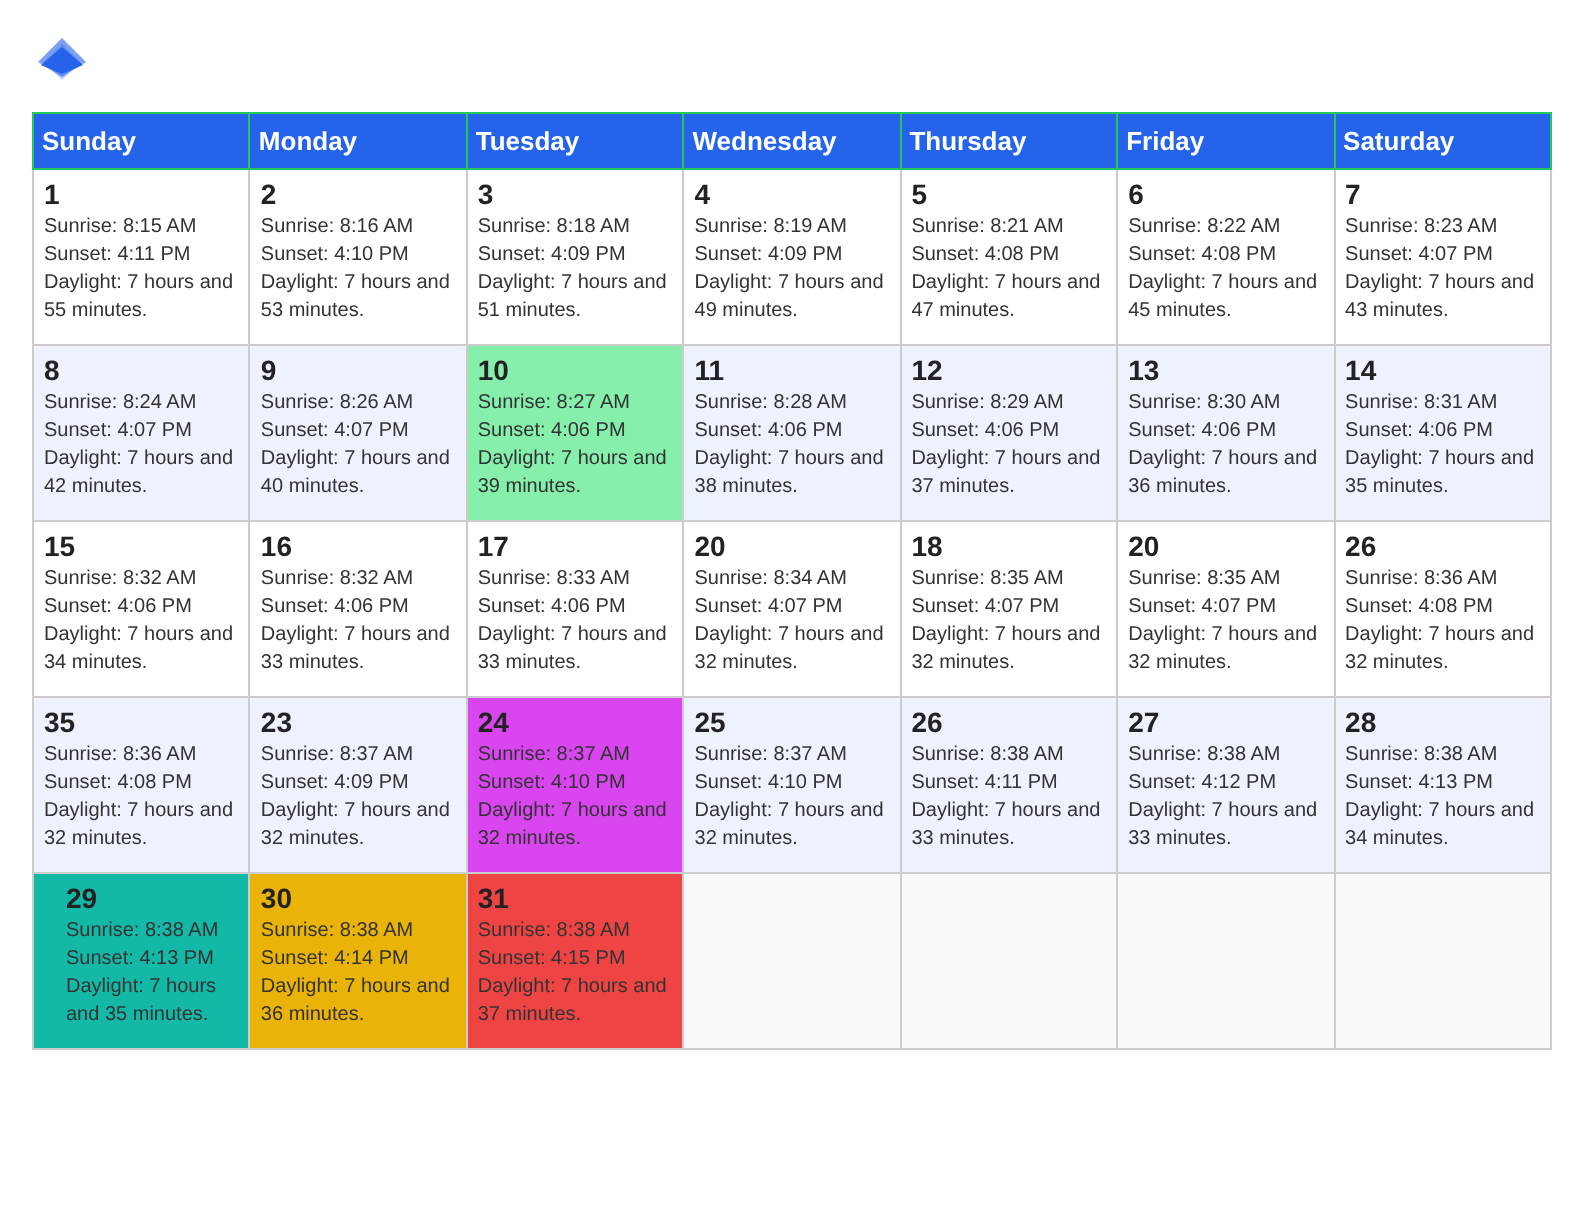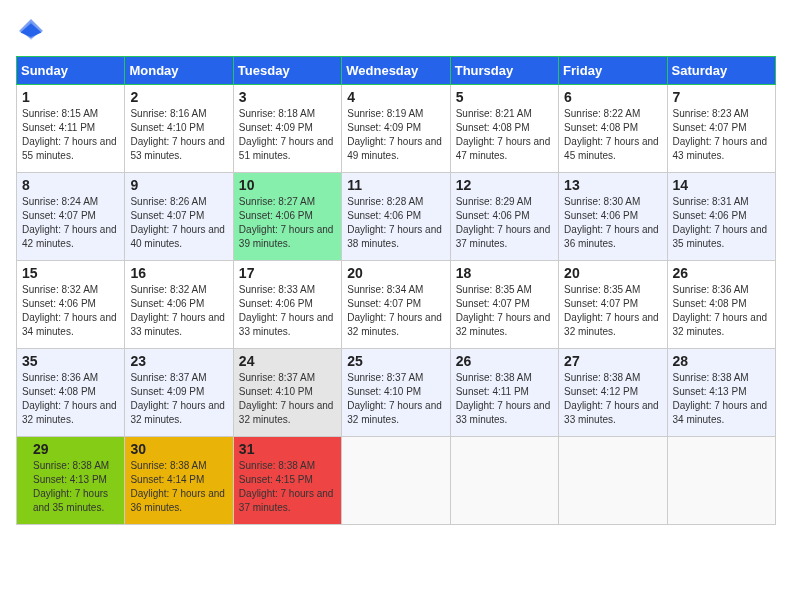--- a/index.html
+++ b/index.html
@@ -145,28 +145,28 @@
         <td><span class="day-number">16</span><span class="day-info">Sunrise: 8:32 AM<br>Sunset: 4:06 PM<br>Daylight: 7 hours and 33 minutes.</span></td>
         <td><span class="day-number">17</span><span class="day-info">Sunrise: 8:33 AM<br>Sunset: 4:06 PM<br>Daylight: 7 hours and 33 minutes.</span></td>
         <td><span class="day-number">20</span><span class="day-info">Sunrise: 8:34 AM<br>Sunset: 4:07 PM<br>Daylight: 7 hours and 32 minutes.</span></td>
         <td><span class="day-number">18</span><span class="day-info">Sunrise: 8:35 AM<br>Sunset: 4:07 PM<br>Daylight: 7 hours and 32 minutes.</span></td>
         <td><span class="day-number">20</span><span class="day-info">Sunrise: 8:35 AM<br>Sunset: 4:07 PM<br>Daylight: 7 hours and 32 minutes.</span></td>
         <td><span class="day-number">26</span><span class="day-info">Sunrise: 8:36 AM<br>Sunset: 4:08 PM<br>Daylight: 7 hours and 32 minutes.</span></td>
       </tr>
       <tr>
         <td style="background: rgb(238, 242, 255);"><span class="day-number">35</span><span class="day-info">Sunrise: 8:36 AM<br>Sunset: 4:08 PM<br>Daylight: 7 hours and 32 minutes.</span></td>
         <td style="background: rgb(238, 242, 255);"><span class="day-number">23</span><span class="day-info">Sunrise: 8:37 AM<br>Sunset: 4:09 PM<br>Daylight: 7 hours and 32 minutes.</span></td>
-        <td style="background: #e5e5e5;"><span class="day-number">24</span><span class="day-info">Sunrise: 8:37 AM<br>Sunset: 4:10 PM<br>Daylight: 7 hours and 32 minutes.</span></td>
+        <td style="background: #d946ef;"><span class="day-number">24</span><span class="day-info">Sunrise: 8:37 AM<br>Sunset: 4:10 PM<br>Daylight: 7 hours and 32 minutes.</span></td>
         <td style="background: rgb(238, 242, 255);"><span class="day-number">25</span><span class="day-info">Sunrise: 8:37 AM<br>Sunset: 4:10 PM<br>Daylight: 7 hours and 32 minutes.</span></td>
         <td style="background: rgb(238, 242, 255);"><span class="day-number">26</span><span class="day-info">Sunrise: 8:38 AM<br>Sunset: 4:11 PM<br>Daylight: 7 hours and 33 minutes.</span></td>
         <td style="background: rgb(238, 242, 255);"><span class="day-number">27</span><span class="day-info">Sunrise: 8:38 AM<br>Sunset: 4:12 PM<br>Daylight: 7 hours and 33 minutes.</span></td>
         <td style="background: rgb(238, 242, 255);"><span class="day-number">28</span><span class="day-info">Sunrise: 8:38 AM<br>Sunset: 4:13 PM<br>Daylight: 7 hours and 34 minutes.</span></td>
       </tr>
       <tr>
-        <td style="background: #84cc16; padding-left: 16px;"><span class="day-number">29</span><span class="day-info">Sunrise: 8:38 AM<br>Sunset: 4:13 PM<br>Daylight: 7 hours and 35 minutes.</span></td>
+        <td style="background: #14b8a6; padding-left: 16px;"><span class="day-number">29</span><span class="day-info">Sunrise: 8:38 AM<br>Sunset: 4:13 PM<br>Daylight: 7 hours and 35 minutes.</span></td>
         <td style="background: #eab308;"><span class="day-number">30</span><span class="day-info">Sunrise: 8:38 AM<br>Sunset: 4:14 PM<br>Daylight: 7 hours and 36 minutes.</span></td>
         <td style="background: #ef4444;"><span class="day-number">31</span><span class="day-info">Sunrise: 8:38 AM<br>Sunset: 4:15 PM<br>Daylight: 7 hours and 37 minutes.</span></td>
         <td class="empty-cell"></td>
         <td class="empty-cell"></td>
         <td class="empty-cell"></td>
         <td class="empty-cell"></td>
       </tr>
     </tbody>
 </table>
 

